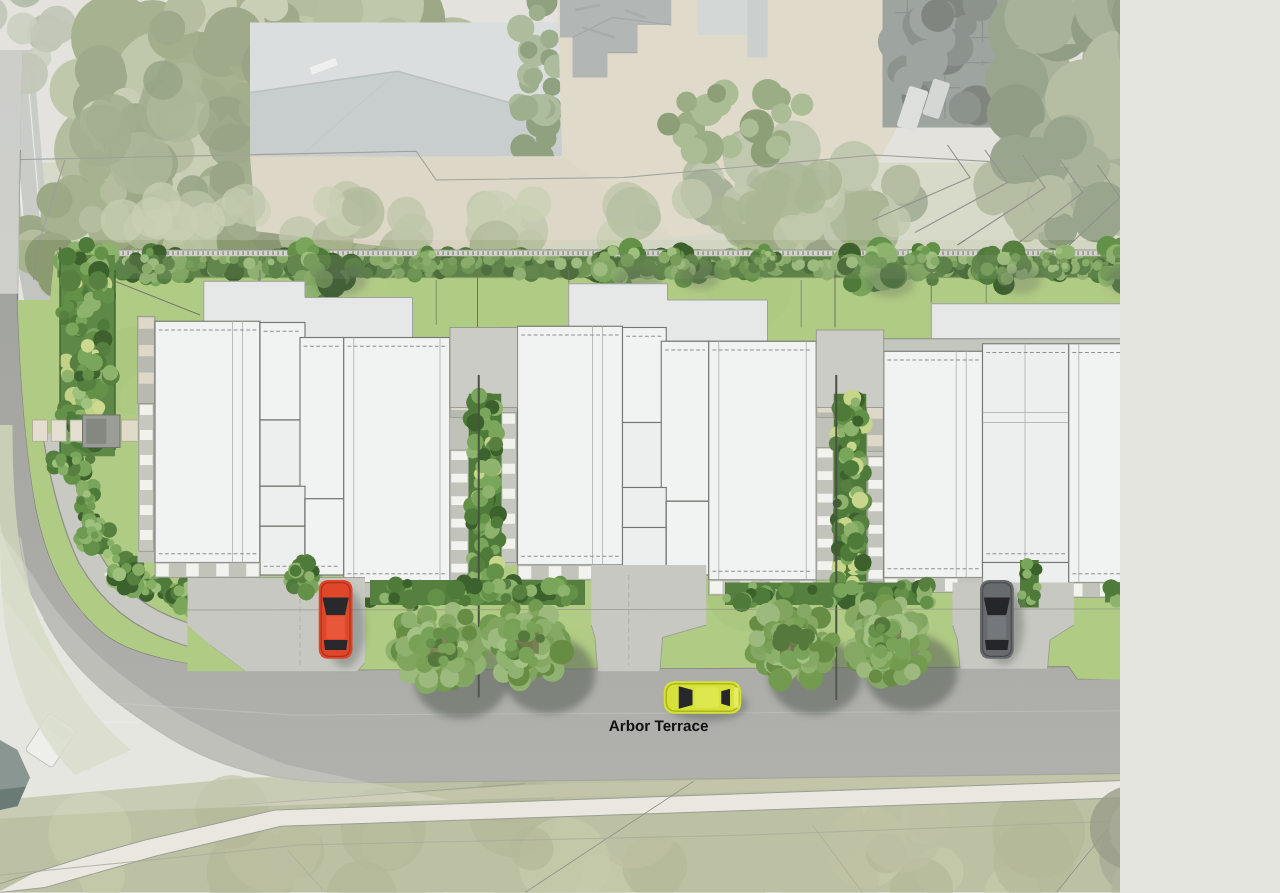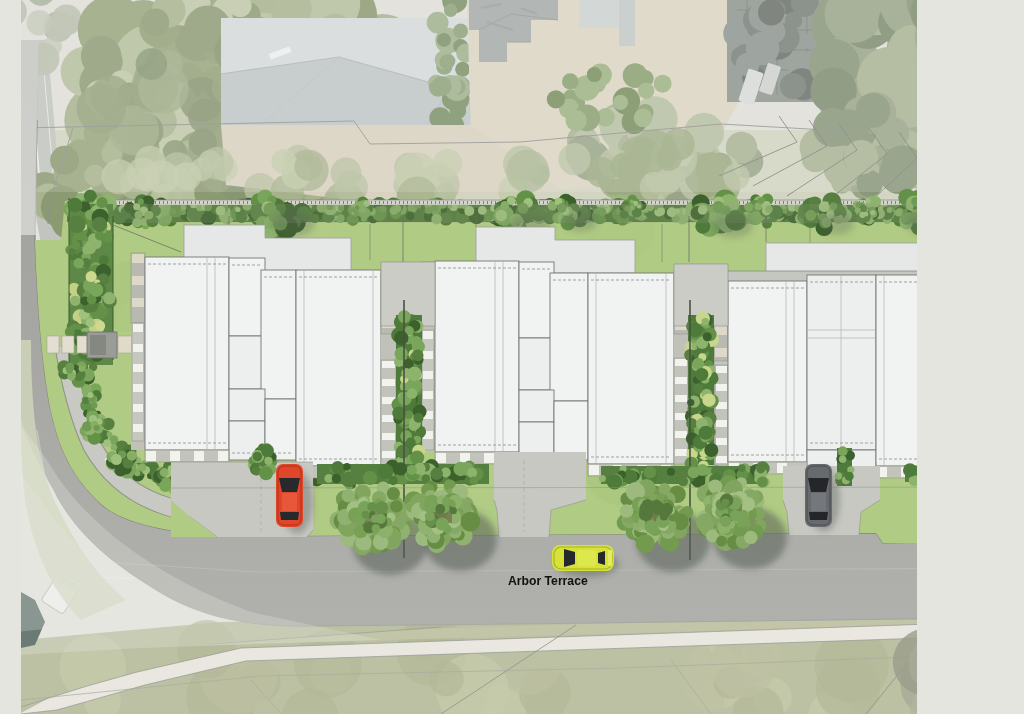--- a/index.html
+++ b/index.html
@@ -1,15 +1,15 @@
 <!DOCTYPE html>
 <html><head><meta charset="utf-8"><title>Site Plan</title>
 <style>
 html,body{margin:0;padding:0;background:#e5e5e0;font-family:"Liberation Sans",sans-serif;}
-#wrap{width:896px;height:714px;overflow:hidden;position:relative;padding-left:21px;}
+#wrap{width:896px;height:714px;overflow:hidden;position:relative;}
 </style></head>
 <body>
 <div id="wrap">
 <svg width="1024" height="714" viewBox="0 0 1024 714">
 <defs>
 <linearGradient id="washR" x1="0" y1="0" x2="1" y2="0">
 <stop offset="0" stop-color="#ffffff" stop-opacity="0"></stop>
 <stop offset="1" stop-color="#f2f2ee" stop-opacity="0.75"></stop>
 </linearGradient>
 <linearGradient id="roadG" x1="0" y1="0" x2="0" y2="1">

